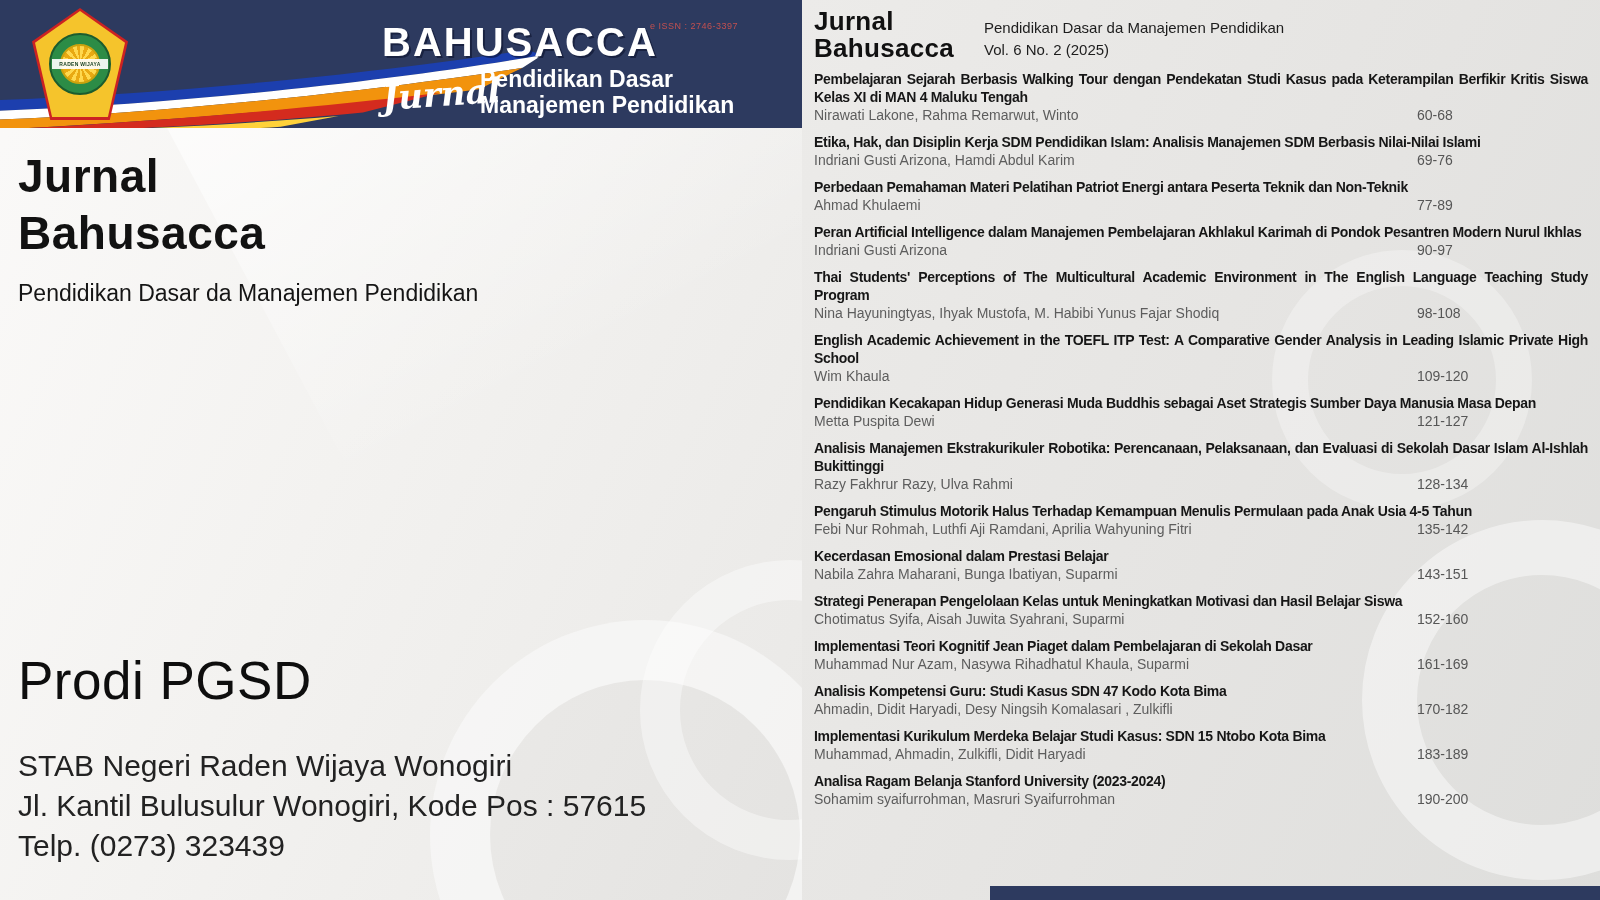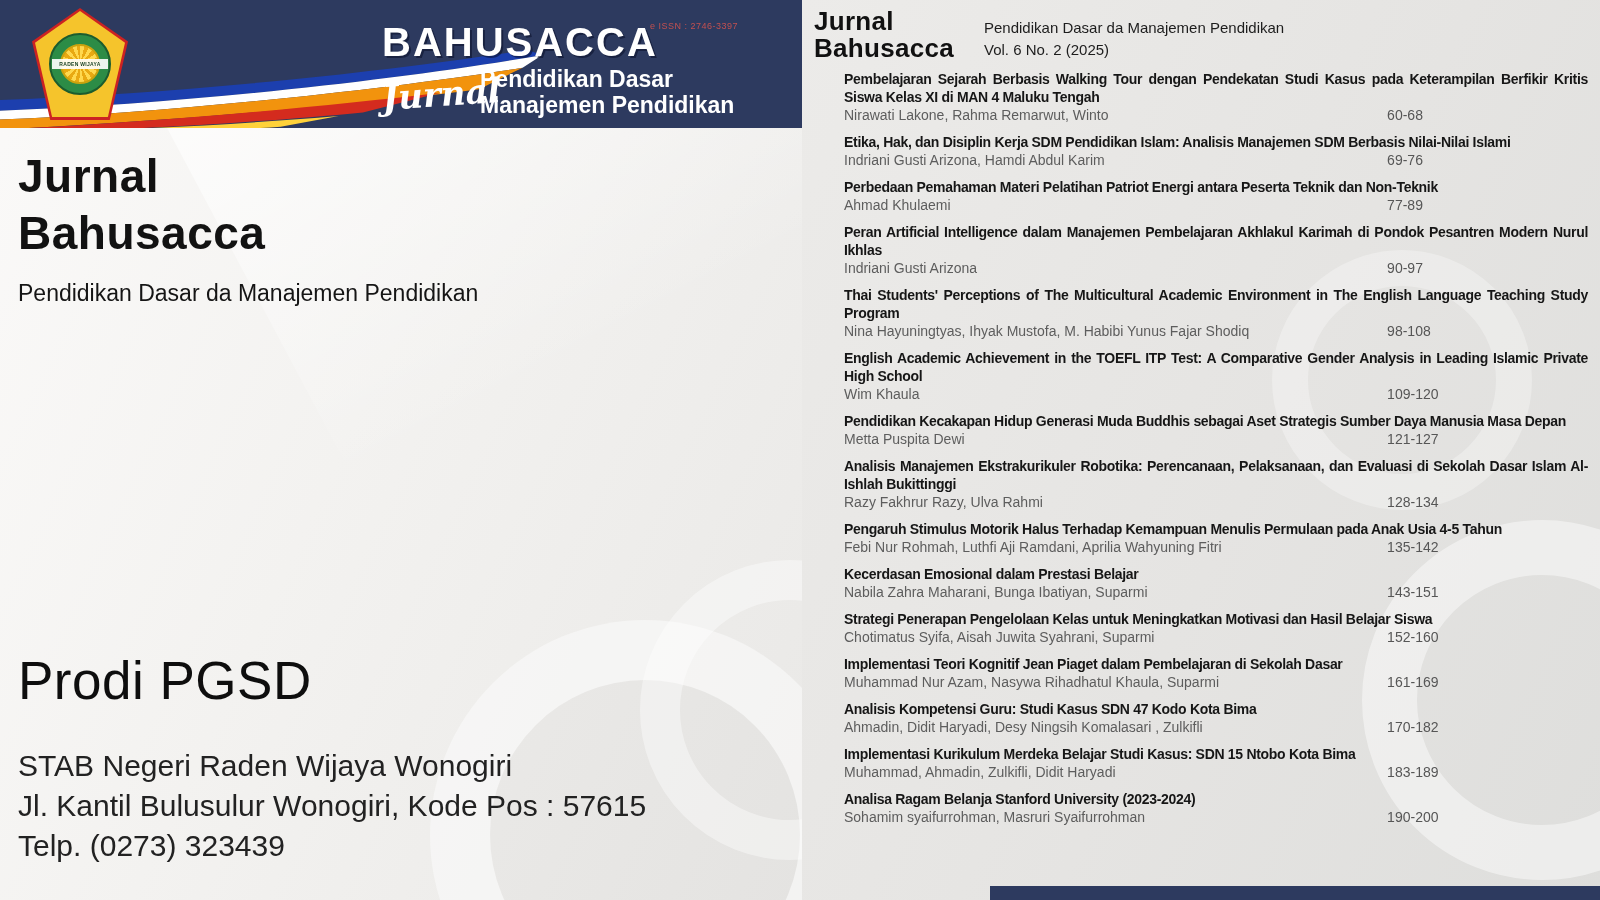--- a/index.html
+++ b/index.html
@@ -43,25 +43,25 @@
   
   .right-panel { position:absolute; left:802px; top:0; width:798px; height:900px; overflow:hidden;
     background:linear-gradient(115deg,#ecebe9 0%,#e5e4e2 55%,#dededc 100%); padding:8px 12px 0 12px; }
   .r-ring1 { left:560px; top:520px; width:360px; height:360px; border:55px solid rgba(255,255,255,0.45); position:absolute; border-radius:50%; }
   .r-ring2 { left:470px; top:250px; width:260px; height:260px; border:36px solid rgba(255,255,255,0.3); position:absolute; border-radius:50%; }
   .r-content { position:relative; }
   .r-header { display:flex; gap:30px; margin-bottom:8px; }
   .r-title { font-size:26px; font-weight:bold; line-height:27px; color:#111111; letter-spacing:0.3px; }
   .r-meta { padding-top:9px; font-size:15px; color:#1d1d1d; line-height:22px; }
 
-  .entry { margin-bottom:8px;margin-left:30px; }
+  .entry { margin-bottom:8px; }
   .entry-title { font-weight:bold; font-size:14px; line-height:18px; color:#161616;
     text-align:justify; letter-spacing:-0.3px; }
   .entry-title.italic { }
-  .entry-meta { display:flex; font-size:14px; color:#5d5d5d; line-height:19px; }
+  .entry-meta { display:flex; font-size:14px; color:#5d5d5d; line-height:19px;gap:38px; }
   .entry-authors { width:73%; }
   .entry-pages { color:#565656; }
 
   .bottom-bar { position:absolute; left:990px; top:886px; width:610px; height:14px; background:#2d3a5f; }
 </style>
 </head>
 <body>
 
 <div class="stage">
 

